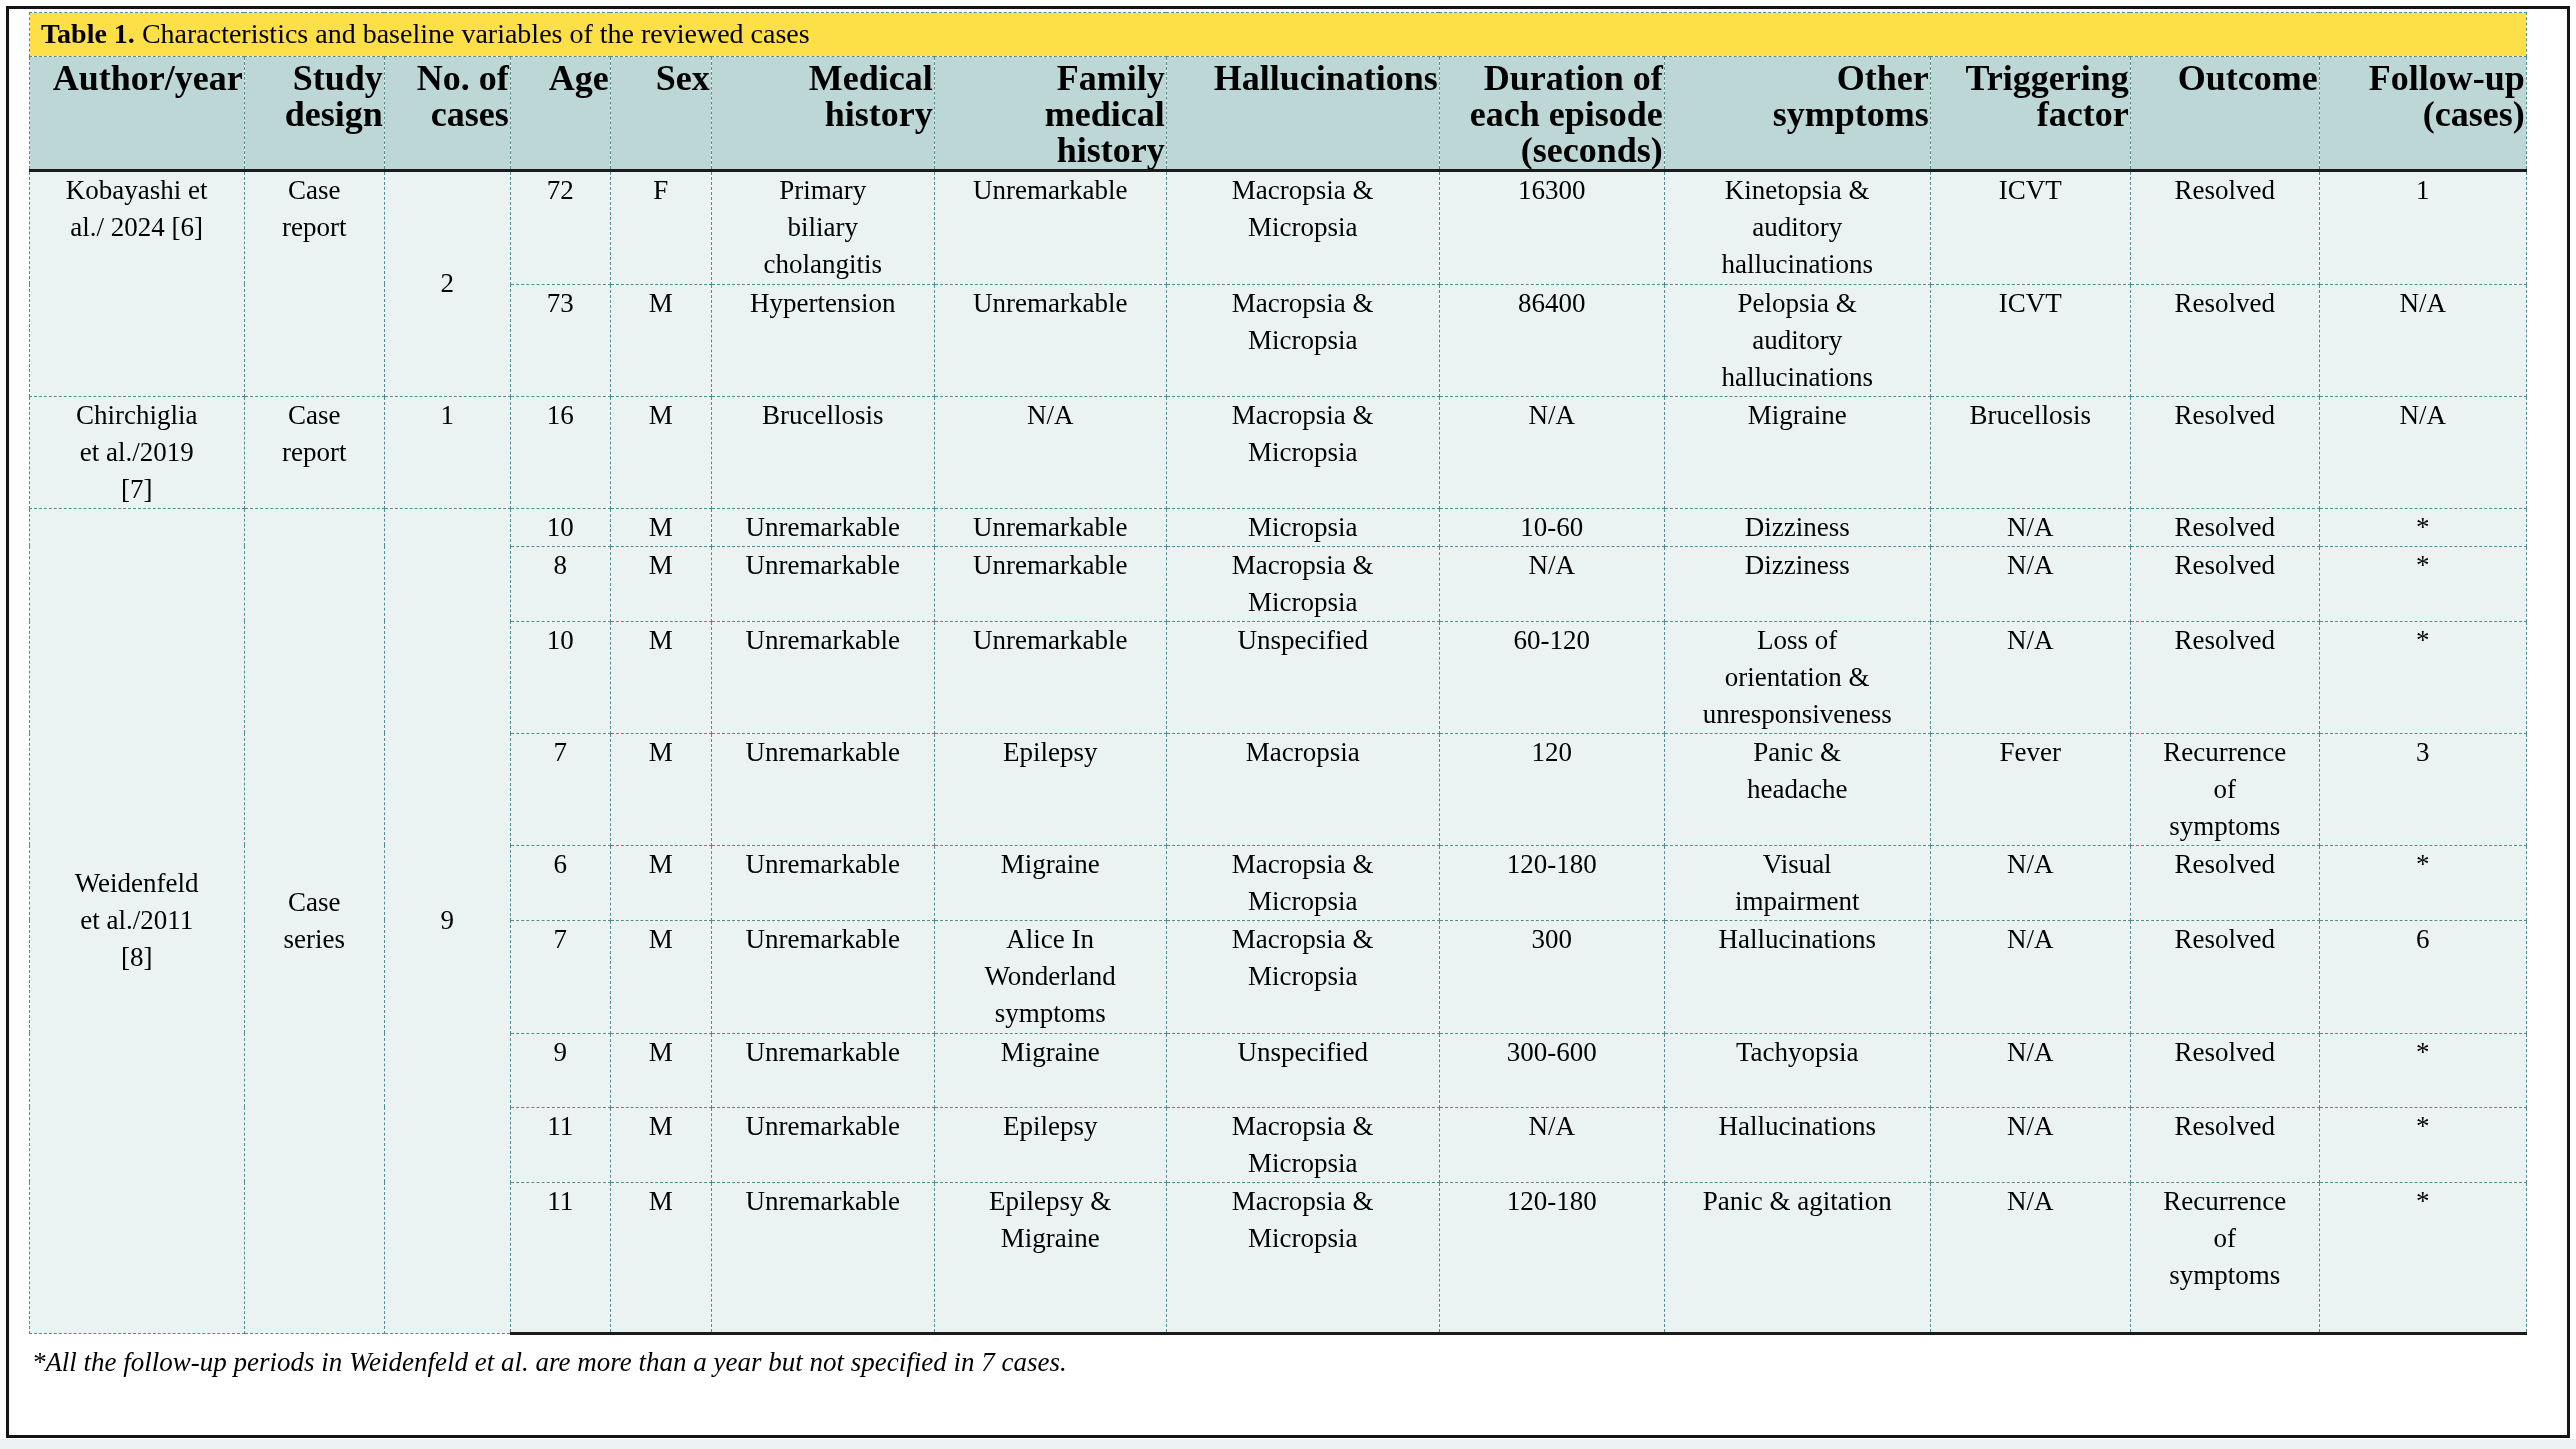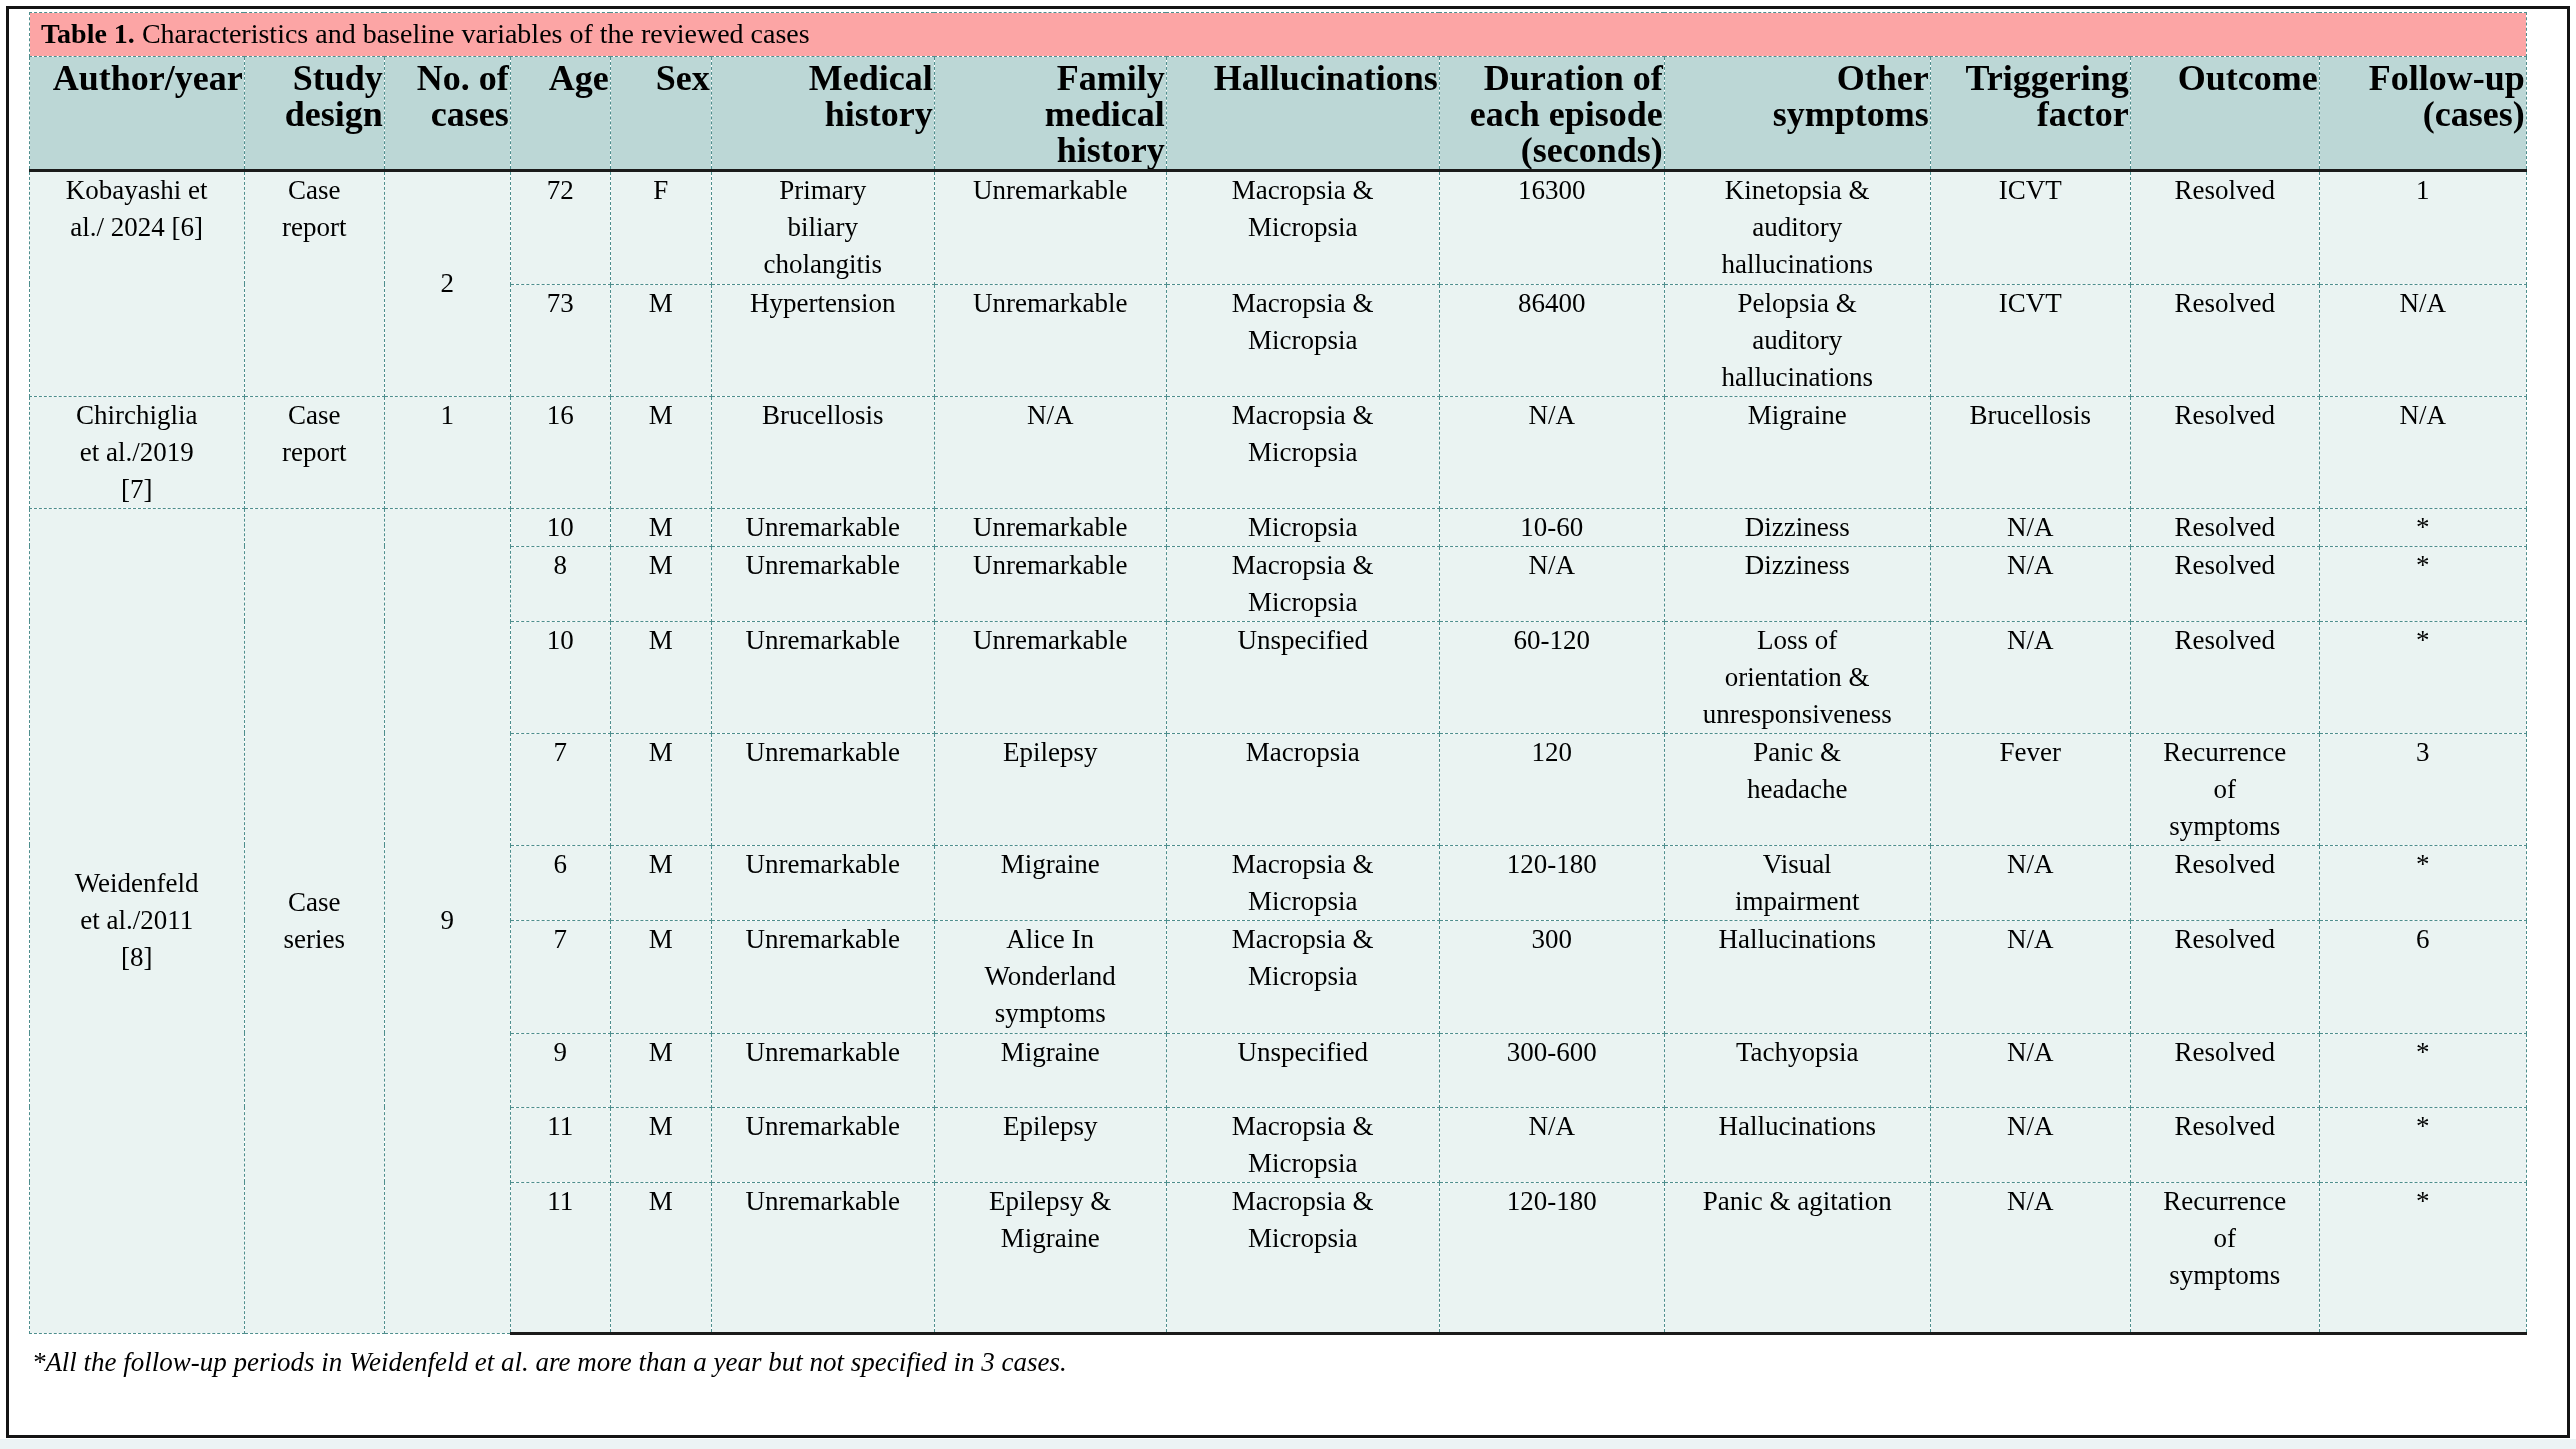--- a/index.html
+++ b/index.html
@@ -24,21 +24,21 @@
   table.main{
     border-collapse:collapse; table-layout:fixed; width:2497px;
     border:1.6px dashed var(--line,#4e8e8d);
   }
   td, th{
     border:1.6px dashed var(--line,#4e8e8d);
     box-sizing:border-box;
     overflow:hidden;
   }
   tr.title-row td{
-    background:#fca5a5; text-align:left; vertical-align:middle;
+    background:#fde047; text-align:left; vertical-align:middle;
     font-size:28px; padding:0 0 0 11.3px; height:44px;
     white-space:nowrap;
   }
   tr.title-row .t-bold{ font-weight:bold; }
   thead th{
     background:var(--header-bg,#bcd7d6);
     font-weight:bold; font-size:36px; line-height:36px;
     text-align:right; vertical-align:top; padding-top:3.2px;
     white-space:pre-line; height:109px;
     border-bottom:3.2px solid #1b1b1b;
@@ -293,17 +293,17 @@
             <td>Panic &amp; agitation</td>
             <td>N/A</td>
             <td>Recurrence
 of
 symptoms</td>
             <td>*</td>
           </tr>
         </tbody>
     </table>
 
-    <div class="footnote f1">*All the follow-up periods in Weidenfeld et al. are more than a year but not specified in 3 cases.</div>
+    <div class="footnote f1">*All the follow-up periods in Weidenfeld et al. are more than a year but not specified in 7 cases.</div>
   </div>
 </div>
 <div class="bottom-strip"></div>
 
 
 </body></html>

